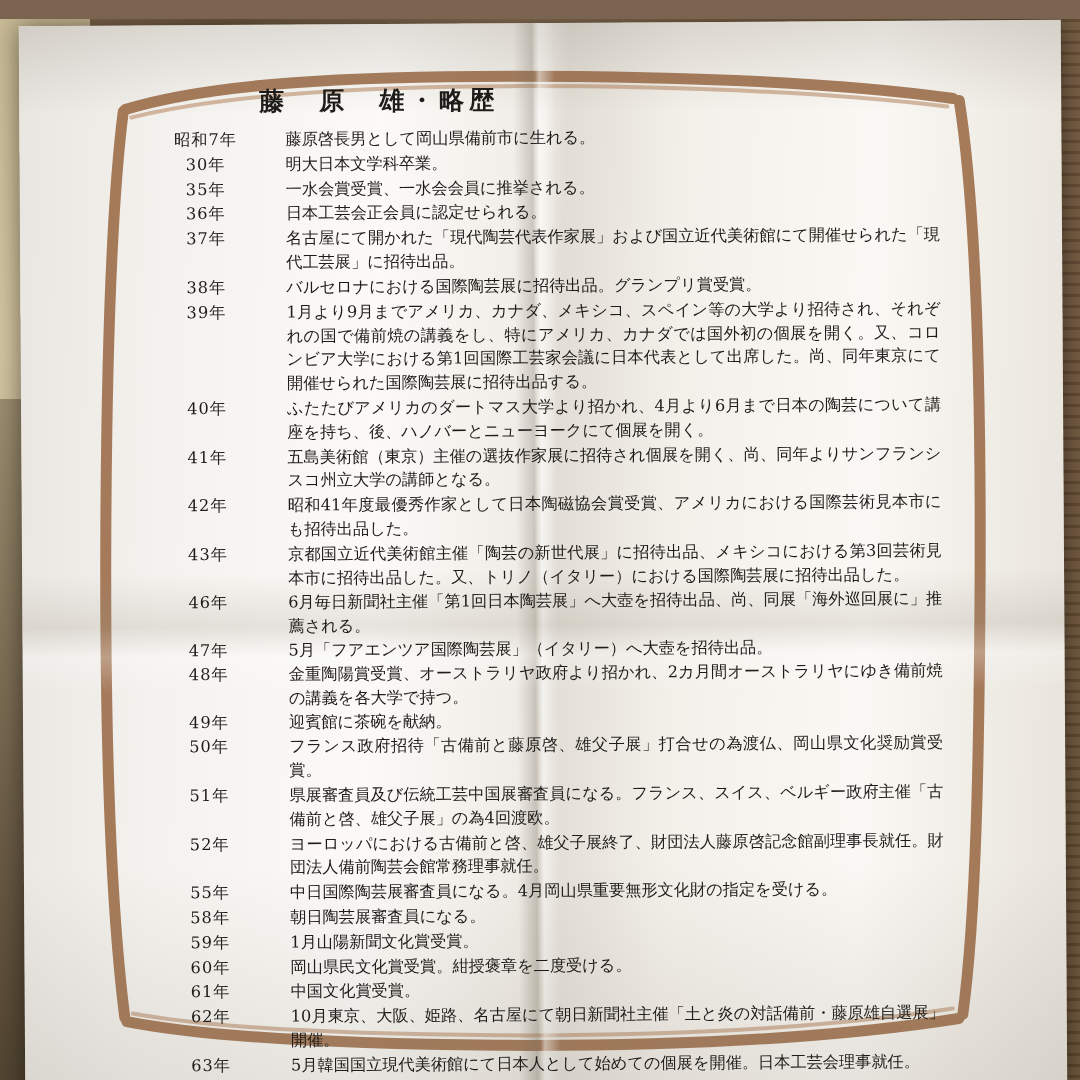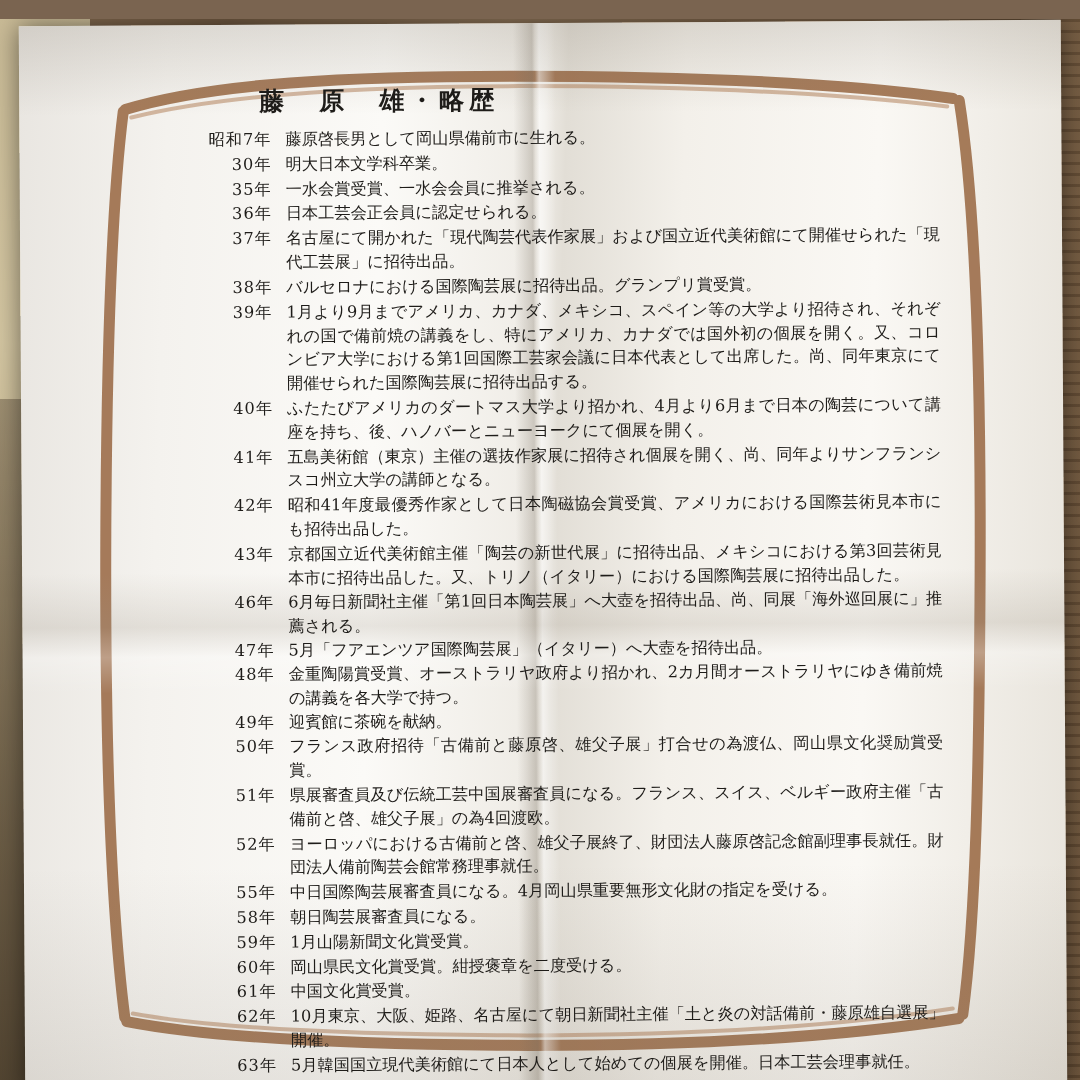--- a/index.html
+++ b/index.html
@@ -125,21 +125,21 @@
     font-family: "DejaVu Serif", serif;
   }
   .entry {
     display: flex;
     align-items: flex-start;
     margin-bottom: 1px;
   }
   .entry .yr {
     width: 132px;
     flex: 0 0 132px;
-    text-align: right;
+    text-align: center;
     padding-right: 14px;
     white-space: nowrap;
     letter-spacing: 1px;
   }
   .entry .txt {
     flex: 1 1 auto;
     text-align: justify;
     text-justify: inter-character;
   }
   .entry.tight { margin-bottom: 0px; }

